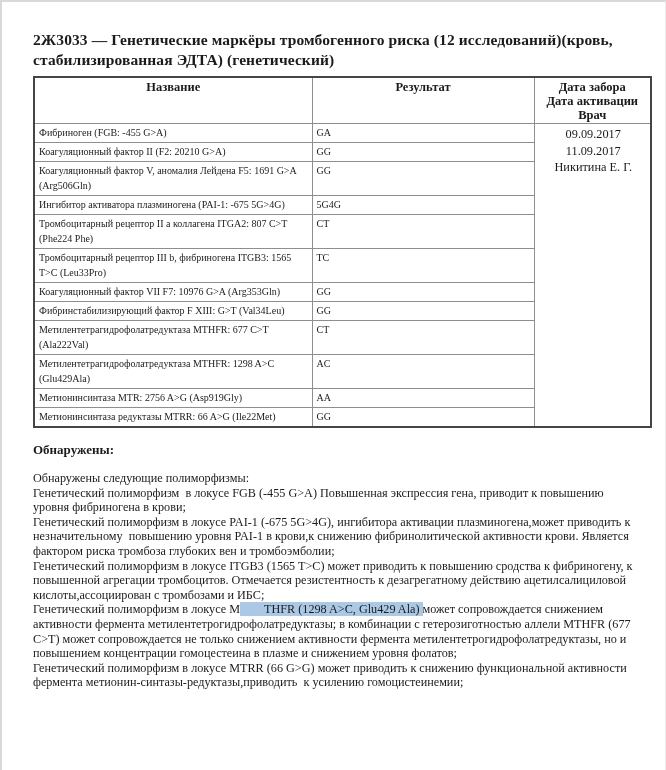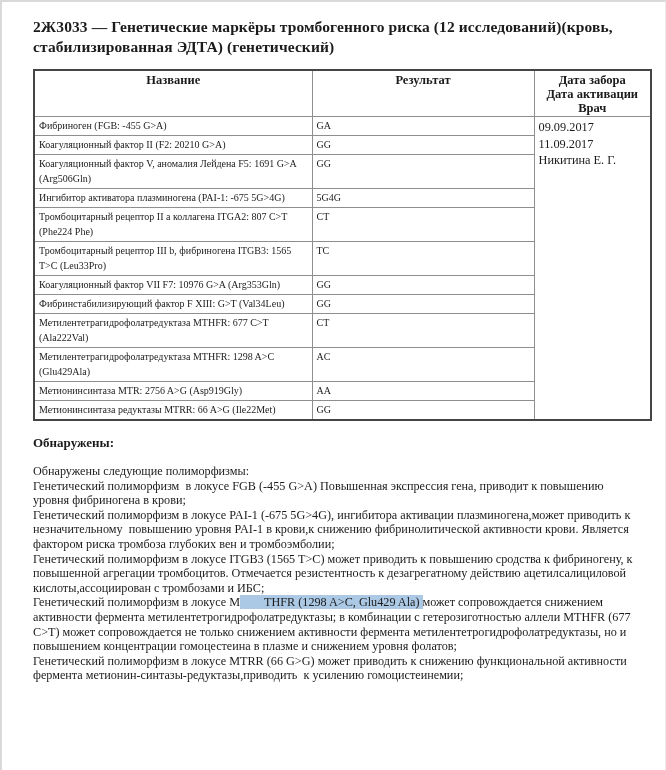--- a/index.html
+++ b/index.html
@@ -17,27 +17,28 @@
     overflow: hidden;
   }
   .content { padding: 15px 15px 0 31px; }
 
   .doc-title {
     font-size: 15.5px;
     font-weight: bold;
     line-height: 20px;
     width: 600px;
     letter-spacing: 0.1px;
+    margin-top: 13px;
   }
 
   table.results {
     border-collapse: collapse;
     table-layout: fixed;
     width: 617px;
-    margin-top: 12px;
+    margin-top: 6px;
     border: 2px solid #454545;
   }
   table.results th, table.results td {
     border: 1px solid #8e8e8e;
     box-sizing: border-box;
   }
   table.results th {
     font-size: 12.5px;
     font-weight: bold;
     text-align: center;
@@ -49,20 +50,21 @@
     font-size: 10px;
     line-height: 15px;
     vertical-align: top;
     padding: 1px 4px 2px 4px;
   }
   td.cell-date {
     font-size: 12.3px;
     line-height: 16.5px;
     vertical-align: top;
     padding: 2px 2px 2px 4px;
+    text-align: center;
   }
   .concl-heading {
     margin-top: 14px;
     font-size: 13px;
     font-weight: bold;
   }
   .concl-text {
     margin-top: 13px;
     width: 604px;
     font-size: 12.2px;

